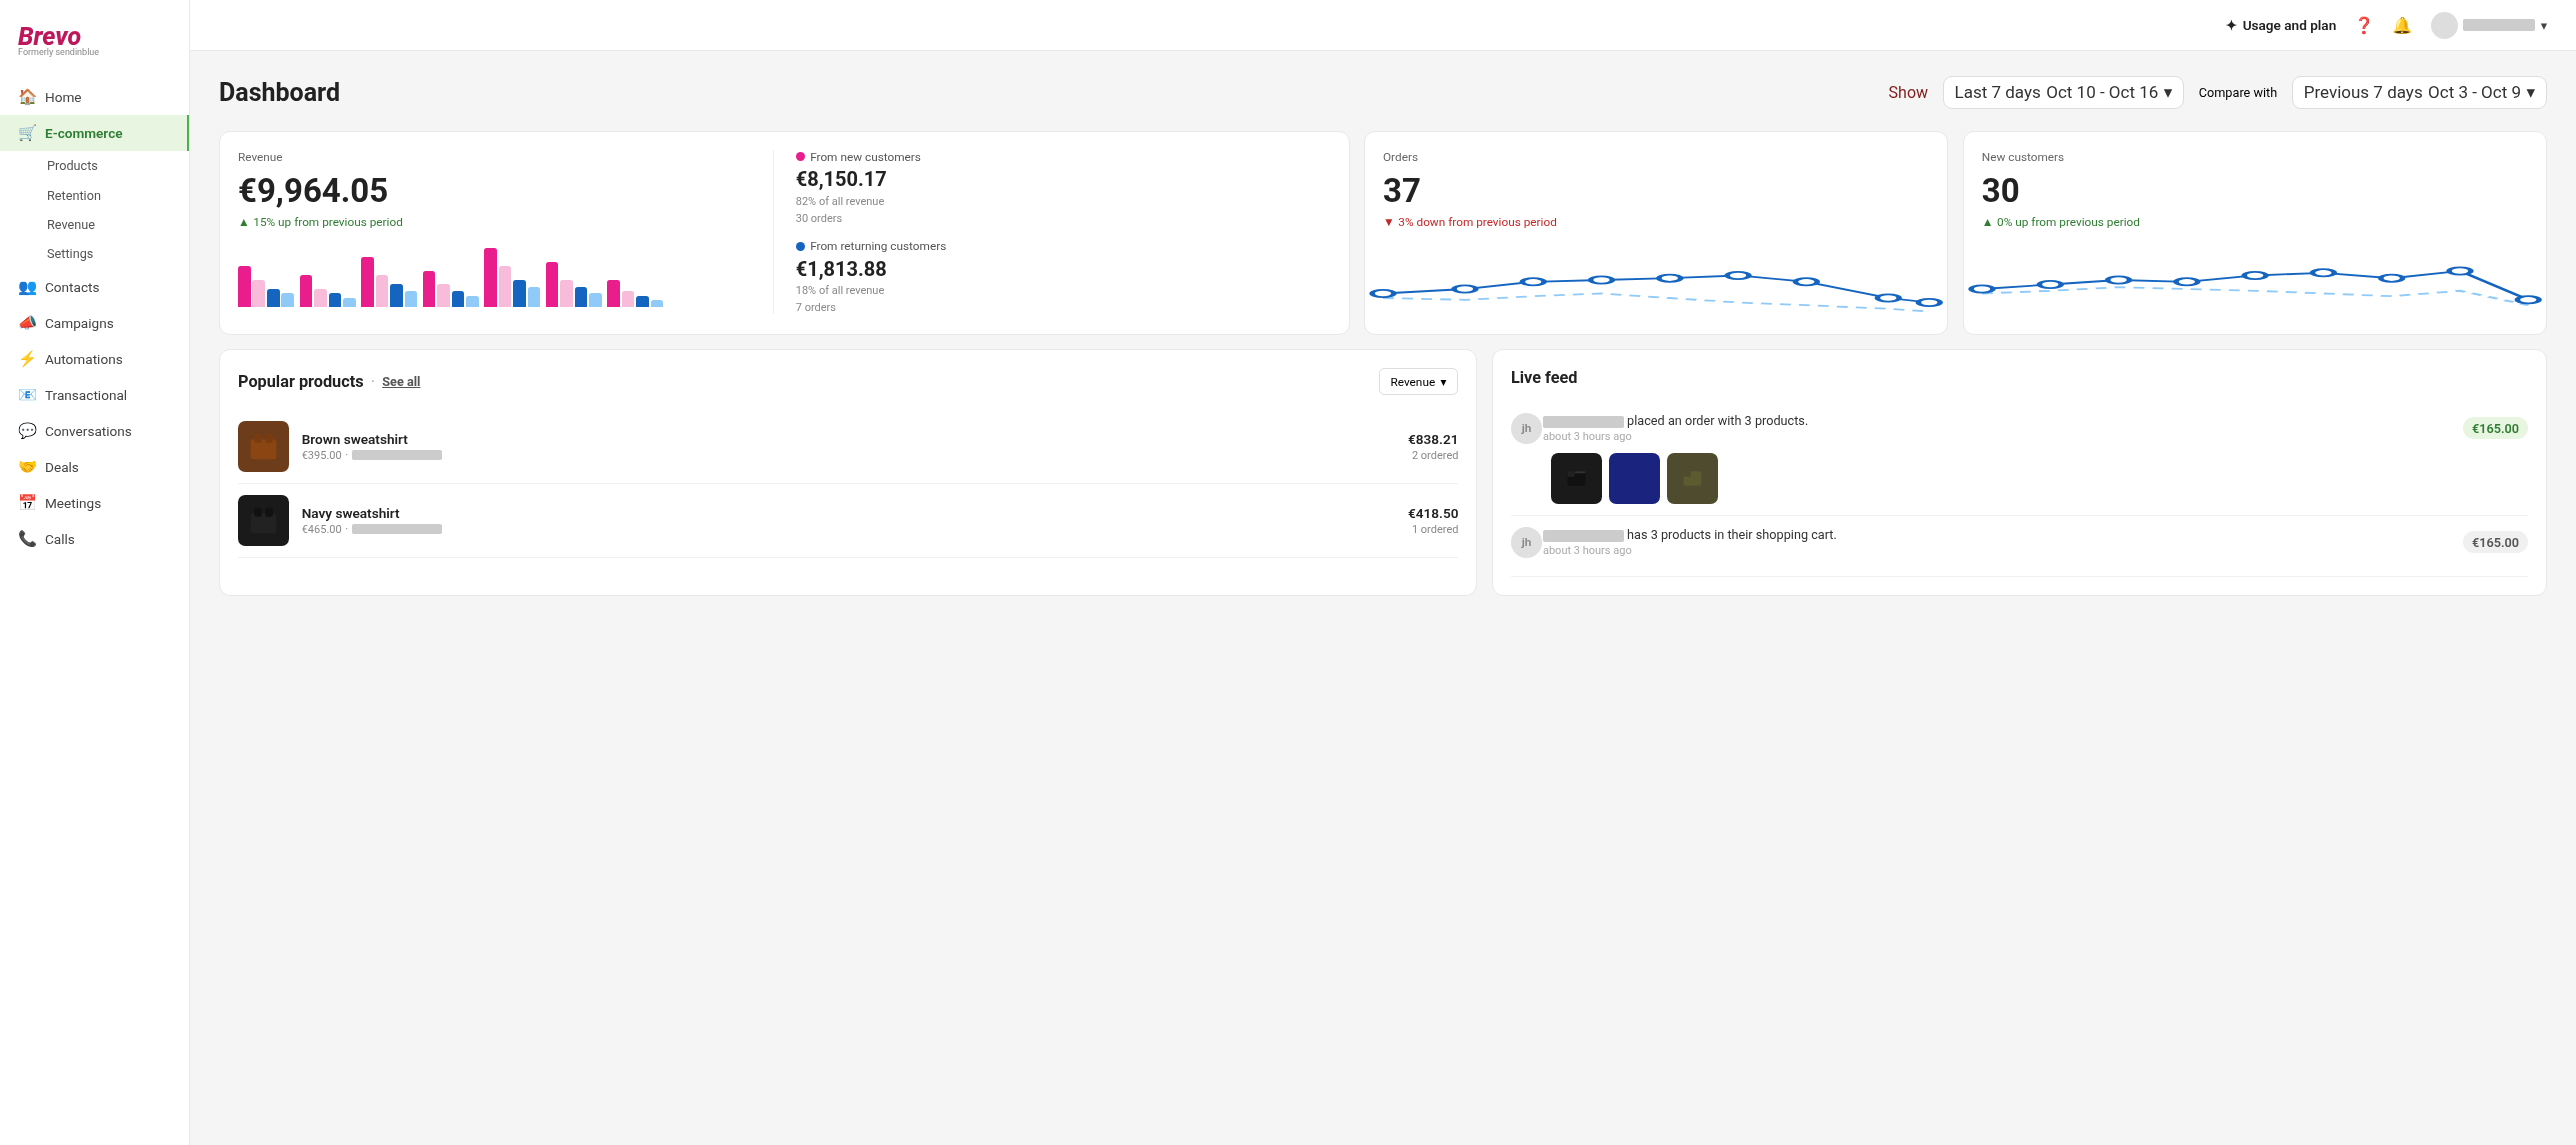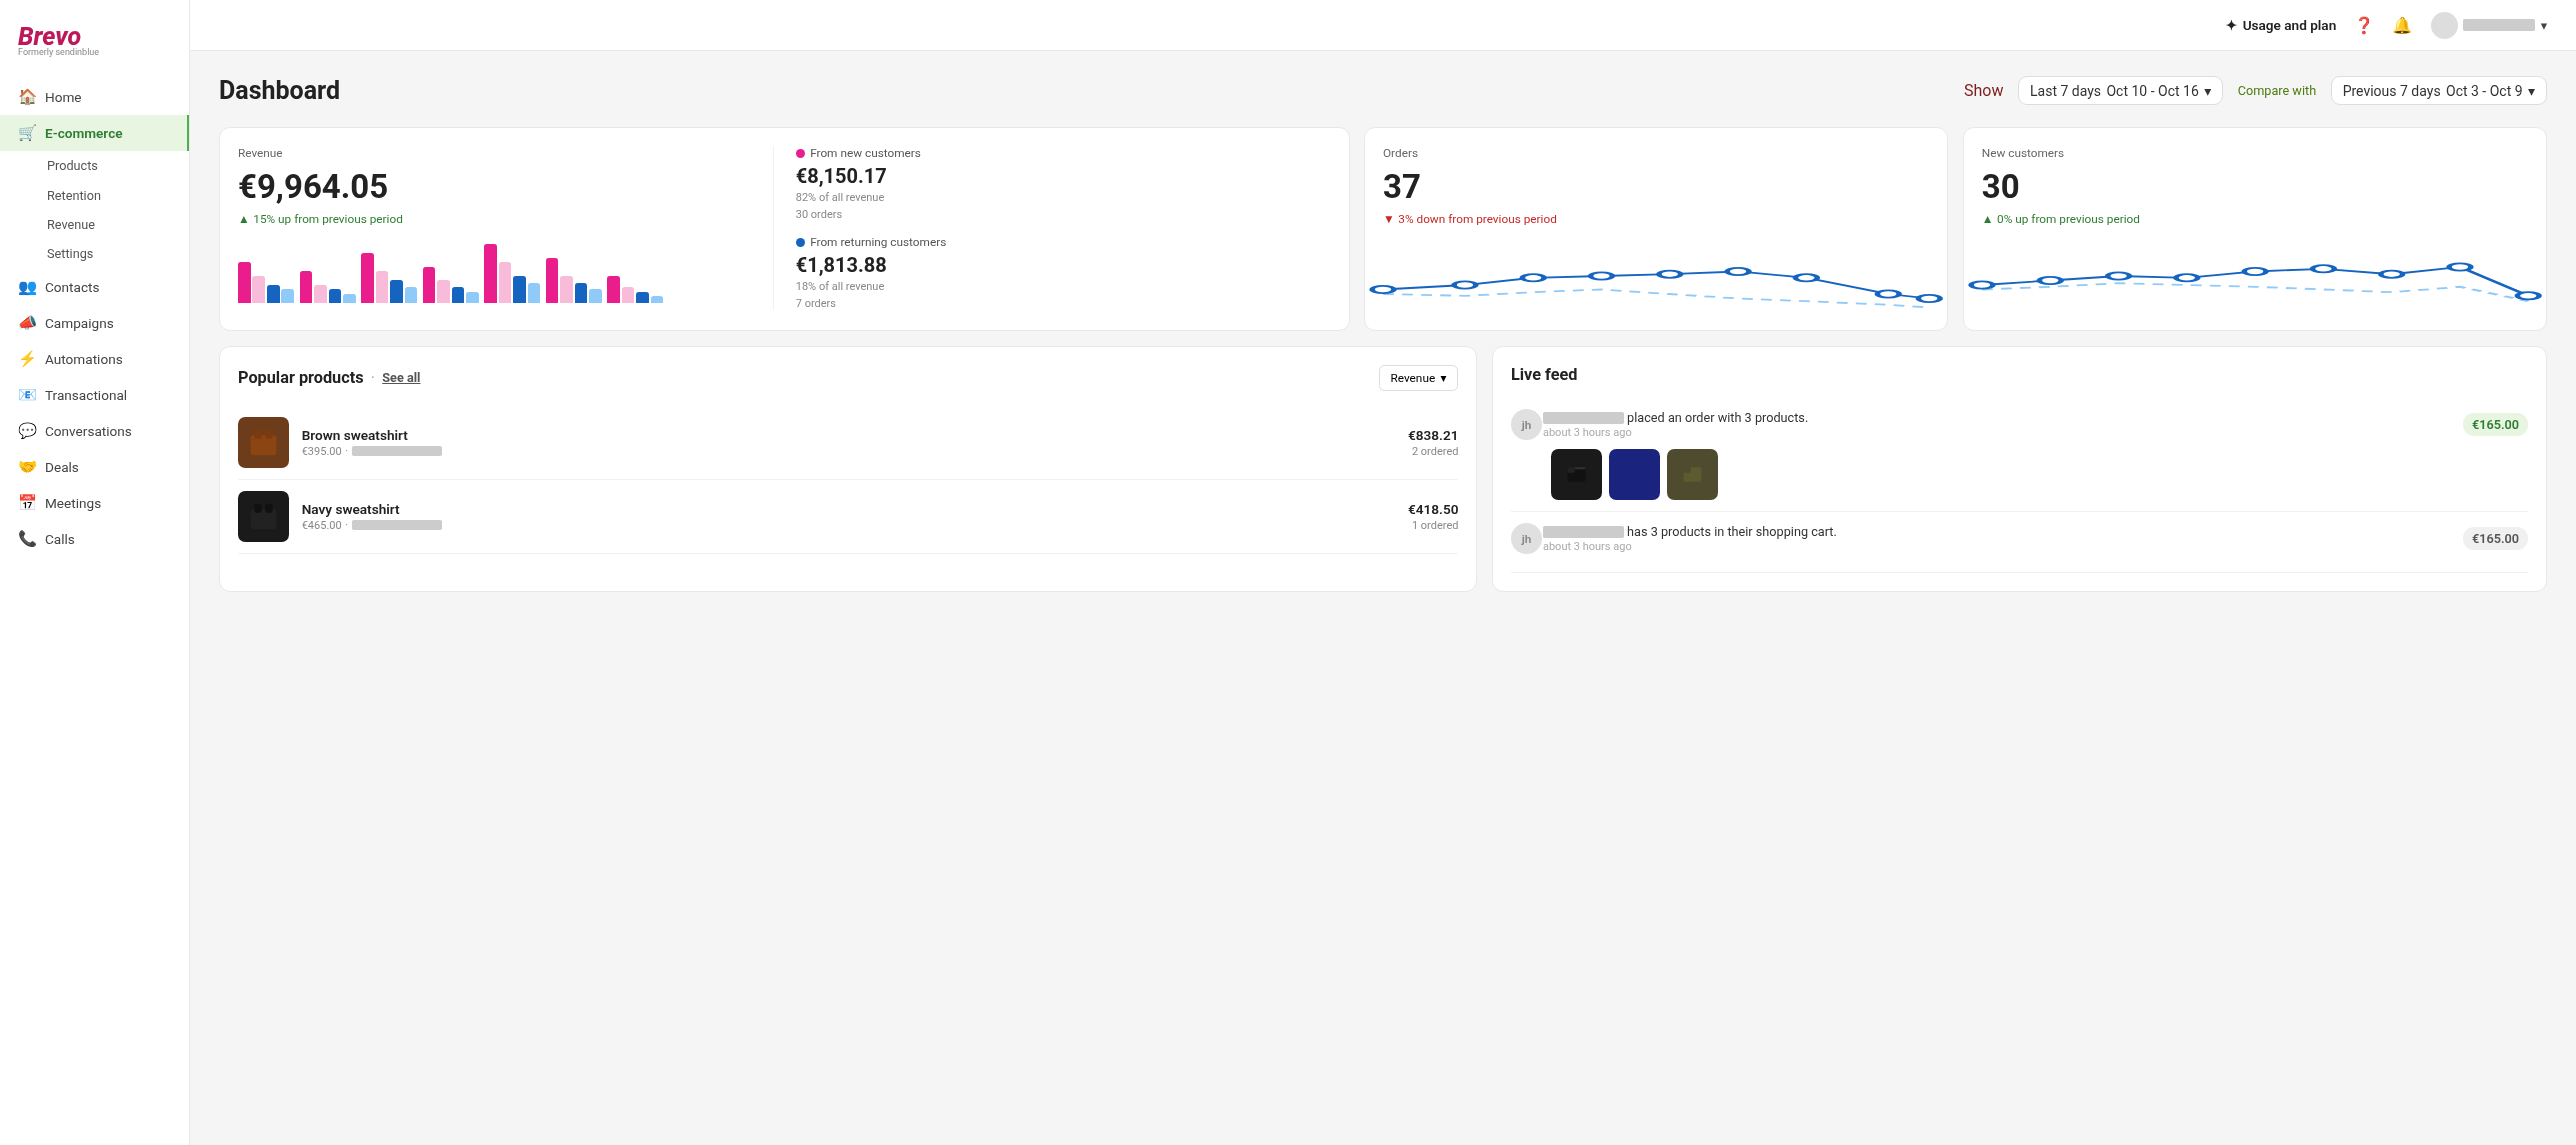--- a/index.html
+++ b/index.html
@@ -26,22 +26,22 @@
     .user-avatar { width: 27px; height: 27px; background: #ddd; border-radius: 50%; }
 
     
     .content { flex: 1; overflow-y: auto; padding: 25px 29px; }
 
     
     .dashboard-header { display: flex; align-items: center; gap: 14.5px; margin-bottom: 22px; }
     .dashboard-title { font-size: 25px; font-weight: 700; color: #222; flex: 1; }
     .show-label { font-size: 16px; color: #7f1d1d; }
     .date-selector { display: flex; align-items: center; gap: 5.4px; }
-    .selector-pill { display: flex; align-items: center; gap: 5.4px; border: 0.9px solid #ddd; border-radius: 9px; padding: 5.4px 11px; font-size: 14px; color: #333; background: #fff; cursor: pointer; white-space: nowrap; justify-content: flex-end; }
-    .compare-label { font-size: 12.7px; color: #4d7c0f; }
+    .selector-pill { display: flex; align-items: center; gap: 5.4px; border: 0.9px solid #ddd; border-radius: 9px; padding: 5.4px 11px; font-size: 17px; color: #333; background: #fff; cursor: pointer; white-space: nowrap; justify-content: flex-end; }
+    .compare-label { font-size: 12.7px; color: #000000; }
 
     
     .cards-row { display: flex; gap: 14.5px; margin-bottom: 14.5px; }
 
     
     .card { background: #fff; border-radius: 11px; border: 0.9px solid #e8e8e8; padding: 18px; }
     .card-lg { flex: 2; }
     .card-md { flex: 1; }
 
     .card-label { font-size: 11.8px; color: #666; margin-bottom: 7.2px; }

